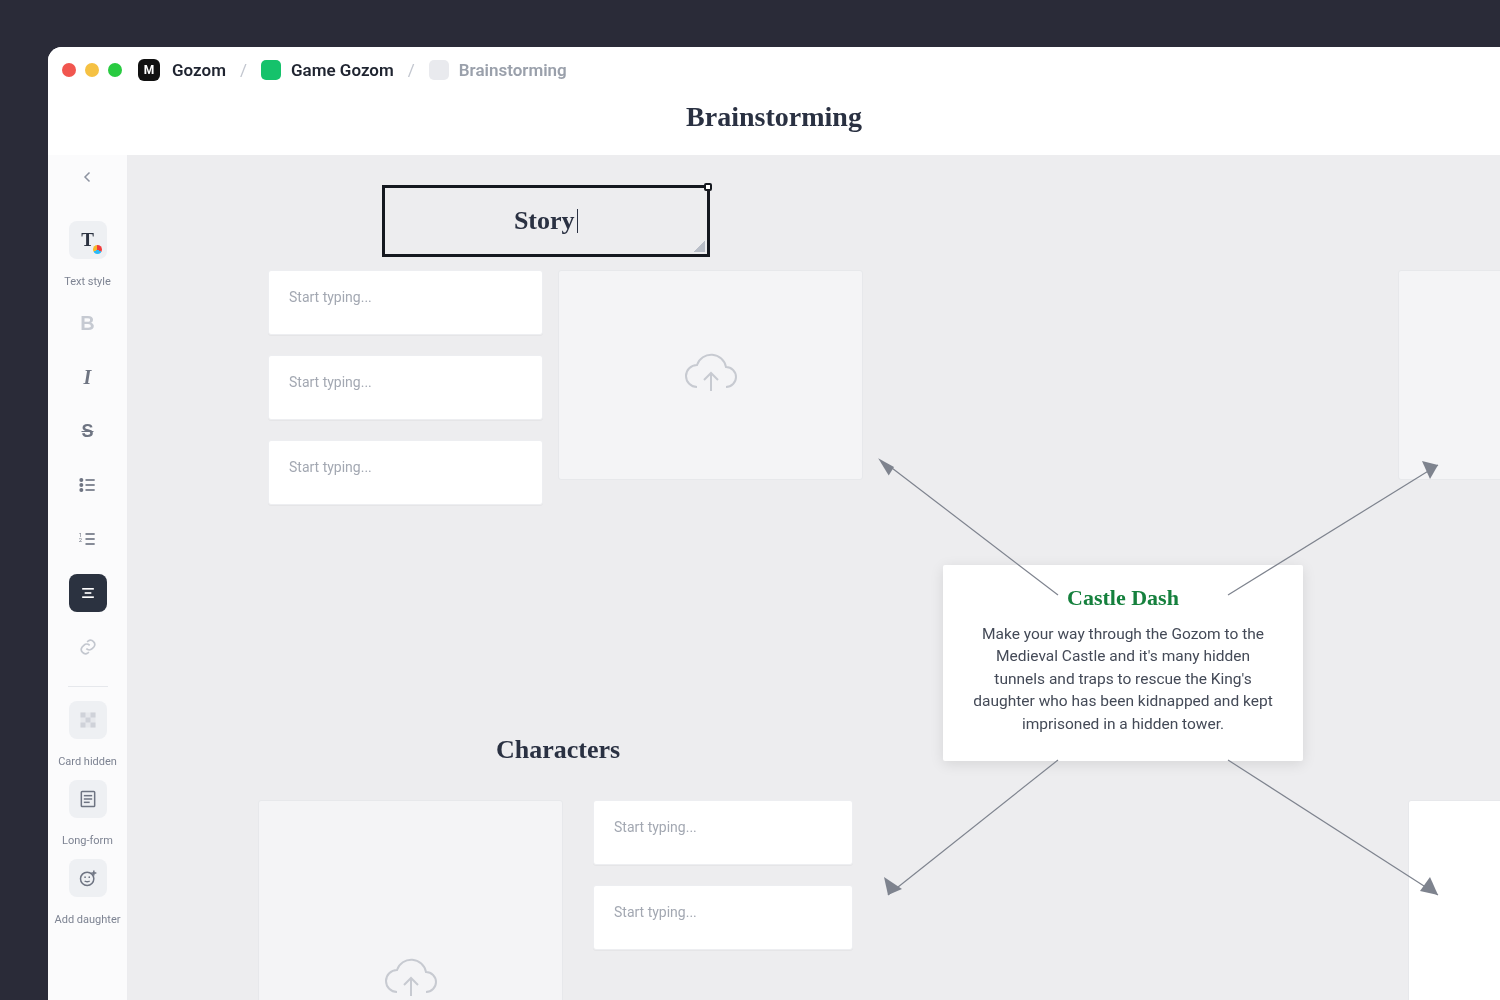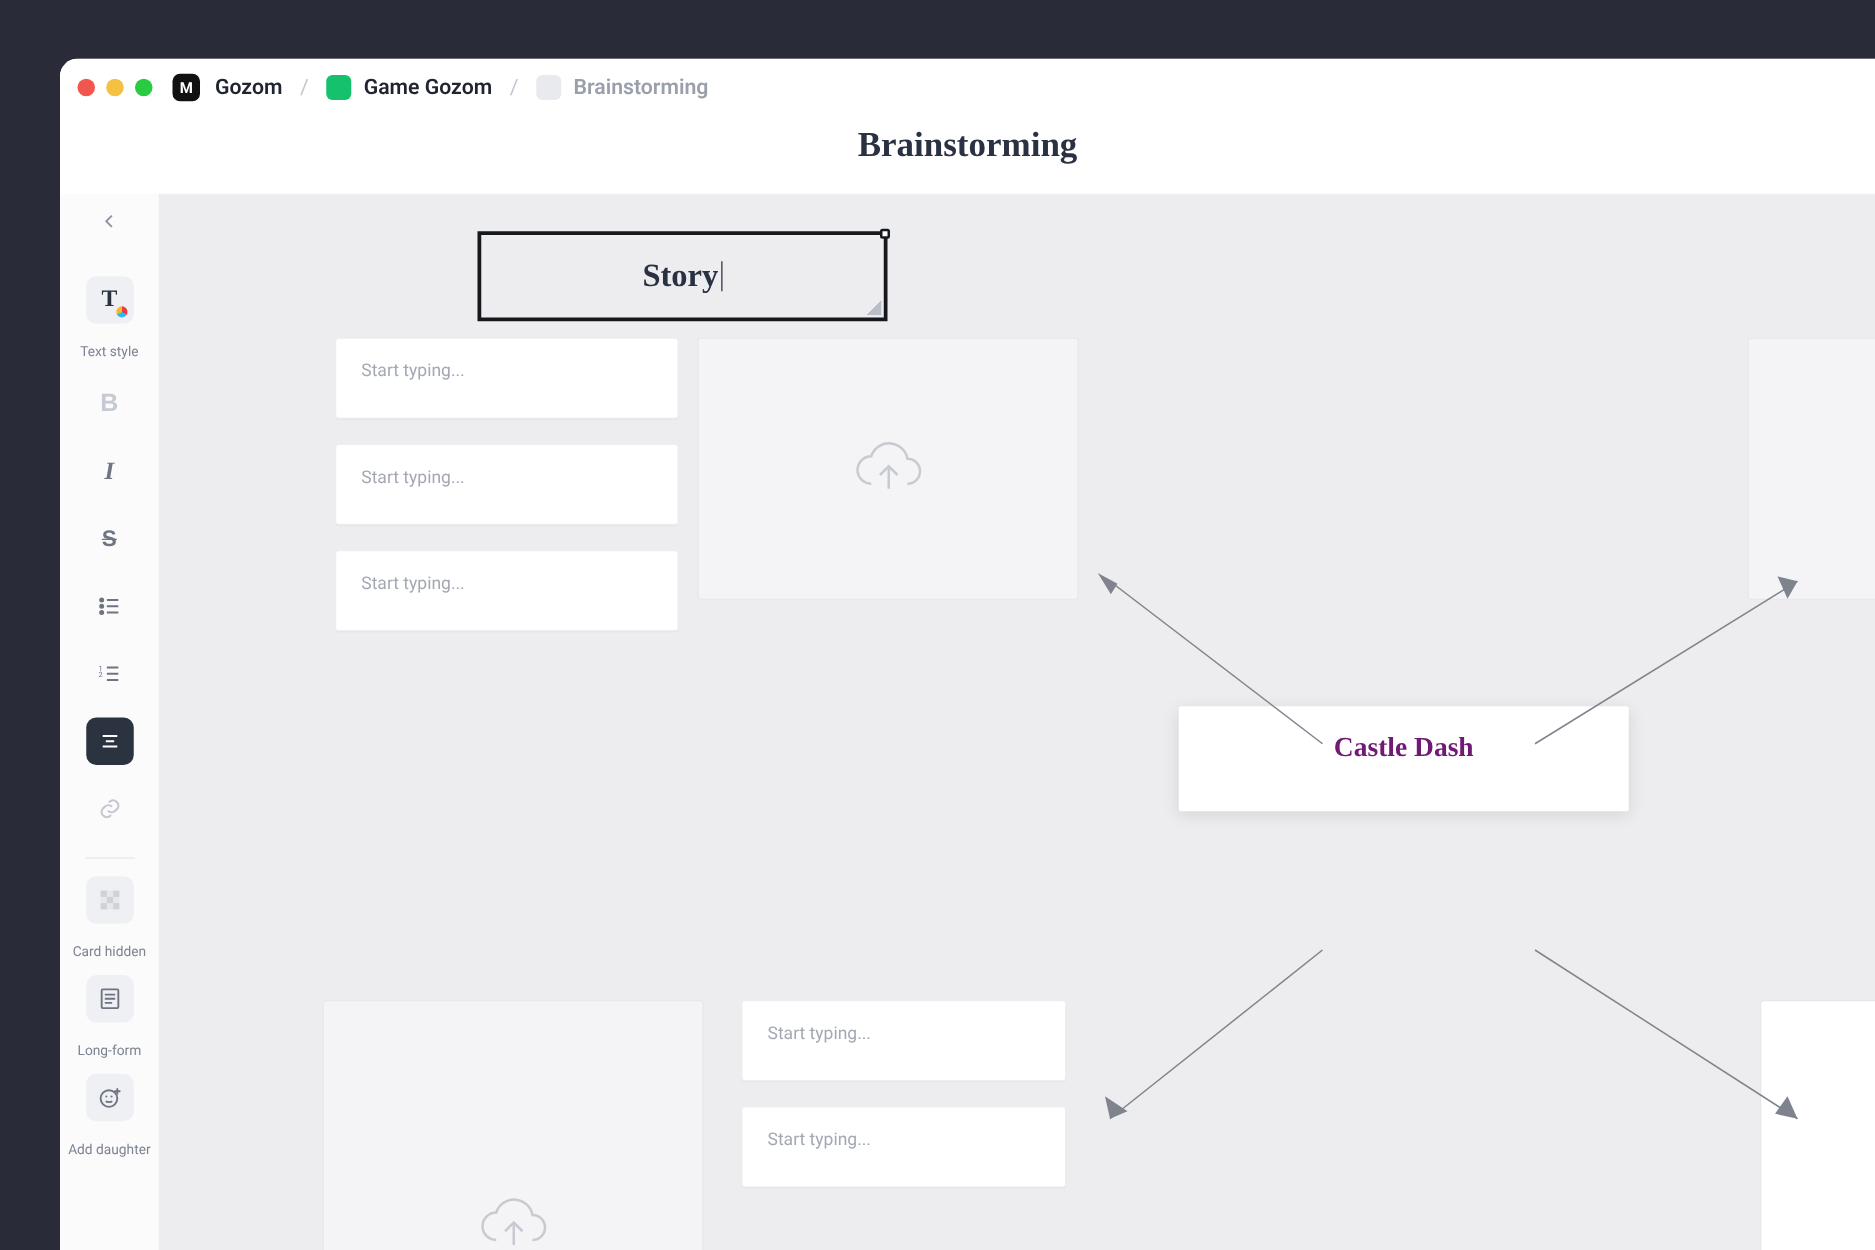--- a/index.html
+++ b/index.html
@@ -135,21 +135,21 @@
   .central-card {
     position:absolute;
     background:#fff;
     box-shadow: 0 3px 14px rgba(0,0,0,0.10);
     border-radius:2px;
     padding: 20px 28px 26px;
     text-align:center;
     width: 360px;
   }
   .central-card h3 {
-    font-family: Georgia, serif; font-size:22px; color:#701a75; margin-bottom:12px;
+    font-family: Georgia, serif; font-size:22px; color:#15803d; margin-bottom:12px;
   }
   .central-card p {
     font-size:15.5px; line-height:1.45; color:#444a57;
   }
 
   svg.arrow { position:absolute; overflow:visible; pointer-events:none; }
   svg.arrow line { stroke:#7e838e; stroke-width:1.2; }
   svg.arrow polygon { fill:#7e838e; }
 
   
@@ -303,40 +303,44 @@
           <path d="M44 36a10 10 0 0 0 0-20 15 15 0 0 0-29-2A11 11 0 0 0 15 36"></path>
           <path d="M29 40V22"></path>
             <path d="M22 29l7-7 7 7"></path>
         </svg>
       </div>
 
       <div class="upload-card" style="left:1270px; top:115px; width:200px; height:210px;">
         
       </div>
 
+      <div class="heading-card" style="left:250px; top:570px; width:360px; height:50px; font-size:26px;">
+        <span>Characters</span>
+      </div>
 
       <div class="upload-card" style="left:130px; top:645px; width:305px; height:230px;">
         <svg width="58" height="48" viewBox="0 0 58 48" fill="none" stroke="#c7cad1" stroke-width="2" style="margin-top:130px;">
           <path d="M44 36a10 10 0 0 0 0-20 15 15 0 0 0-29-2A11 11 0 0 0 15 36"></path>
           <path d="M29 40V22"></path>
             <path d="M22 29l7-7 7 7"></path>
         </svg>
       </div>
 
       <div class="note" style="left:465px; top:645px; width:260px; height:65px;">
         <span>Start typing...</span>
       </div>
       <div class="note" style="left:465px; top:730px; width:260px; height:65px;">
         <span>Start typing...</span>
       </div>
 
       <div class="upload-card" style="left:1280px; top:645px; width:200px; height:230px; background:#fff;"></div>
 
       <div class="central-card" style="left:815px; top:410px;">
         <h3>Castle Dash</h3>
+        <p>Make your way through the Gozom to the Medieval Castle and it's many hidden tunnels and traps to rescue the King's daughter who has been kidnapped and kept imprisoned in a hidden tower.</p>
       </div>
 
       <svg class="arrow" style="left:740px; top:300px;" width="220" height="160">
         <line x1="190" y1="140" x2="20" y2="10"></line>
         <polygon points="20,10 5,0 14,18" transform="translate(6,2) rotate(-5 20 10)"></polygon>
       </svg>
       <svg class="arrow" style="left:1080px; top:300px;" width="250" height="160">
         <line x1="20" y1="140" x2="230" y2="10"></line>
         <polygon points="230,10 214,6 222,24"></polygon>
       </svg>

